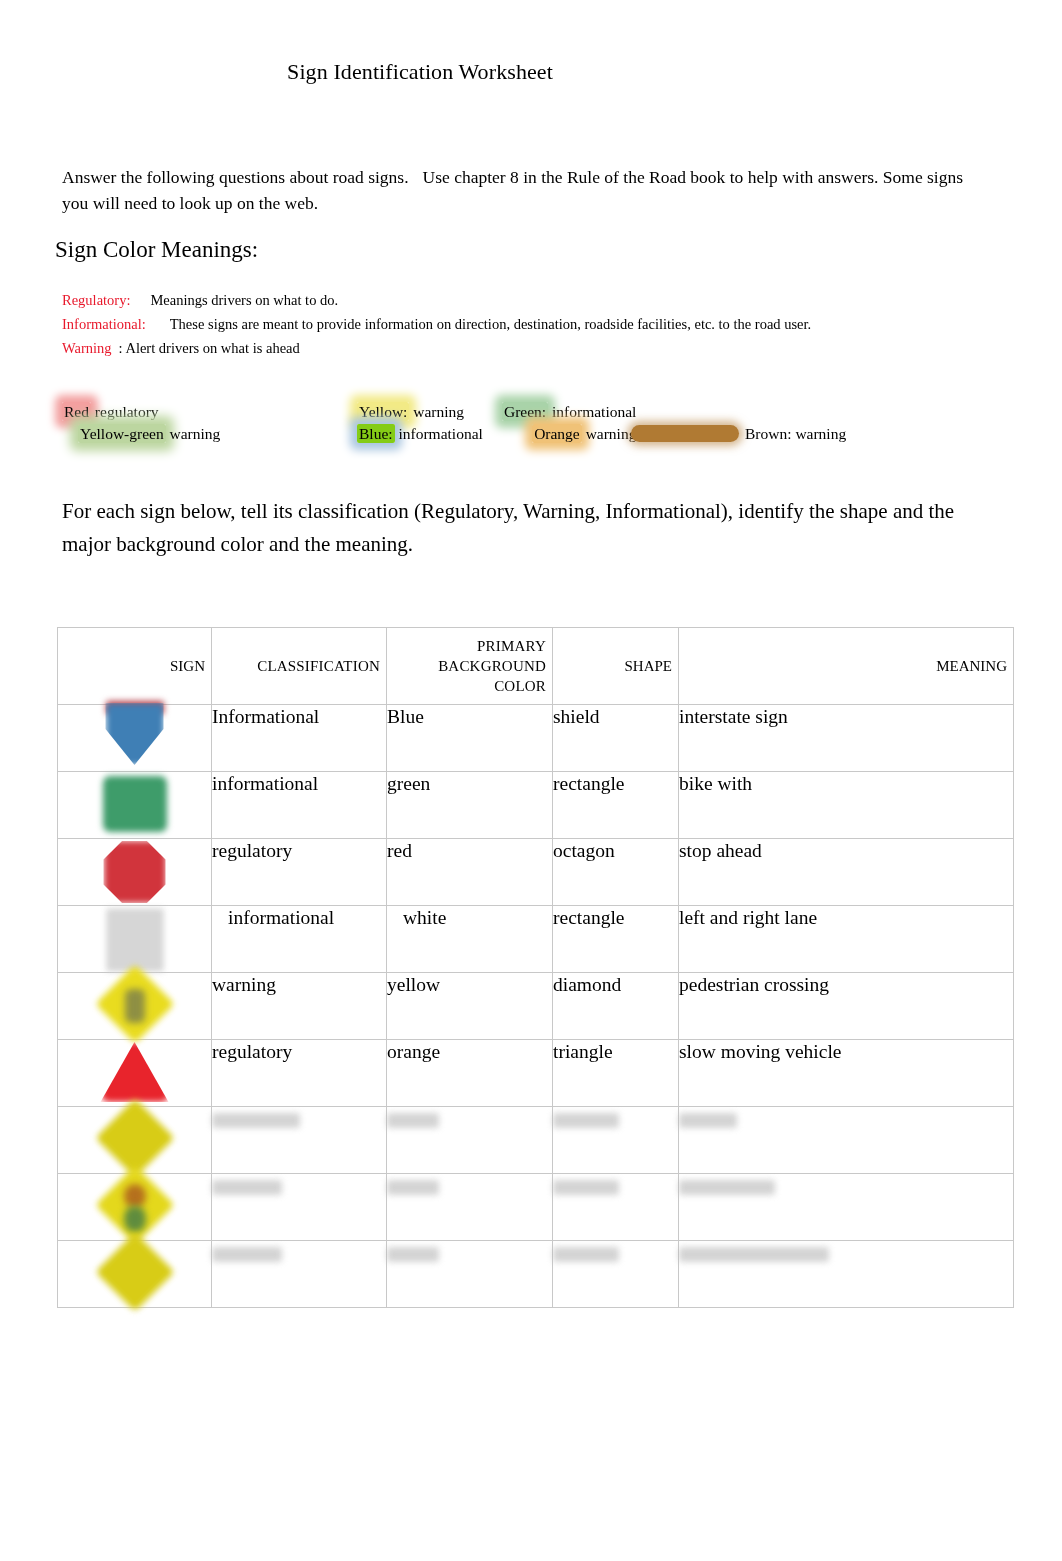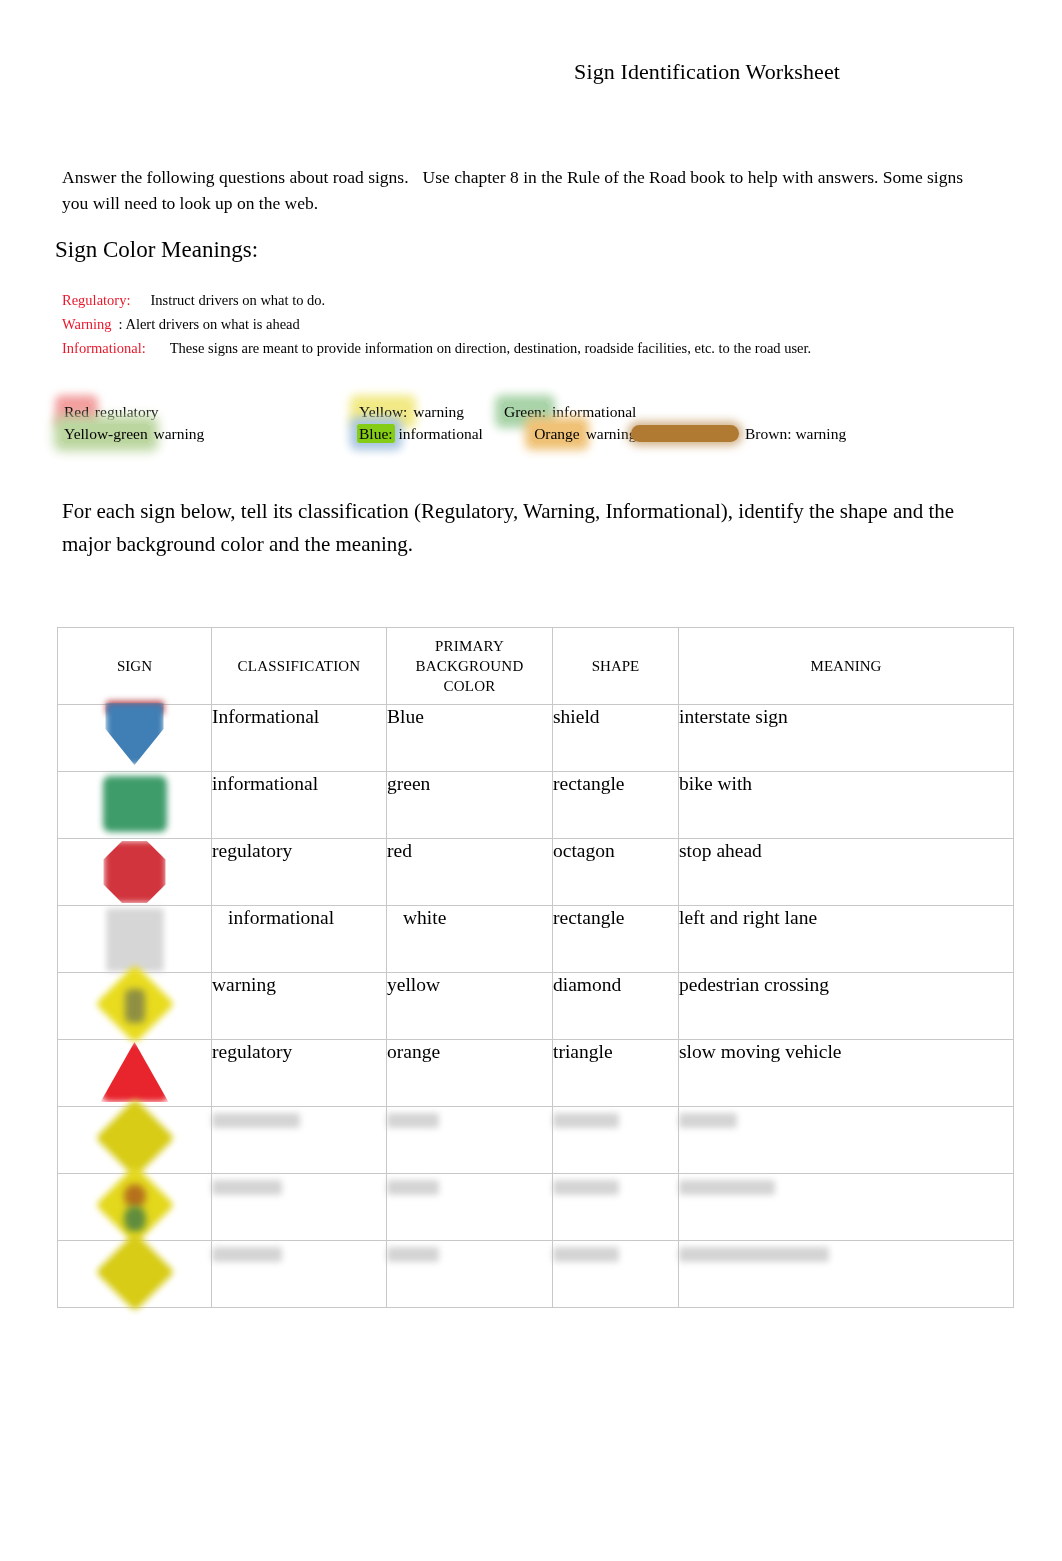--- a/index.html
+++ b/index.html
@@ -23,21 +23,21 @@
     height: 1561px;
     background: #fff;
   }
 
   
   .doc-title {
     position: absolute;
     left: 0;
     top: 58px;
     width: 840px;
-    text-align: right;
+    text-align: center;
     font-size: 22px;
     line-height: 28px;
     letter-spacing: 0.1px;
     font-family: Liberation Serif, serif;
   }
 
   
   .intro {
     position: absolute;
     left: 62px;
@@ -86,21 +86,21 @@
     top: 0;
   }
   .legend-line { white-space: nowrap; height: 22px; }
 
   .hl {
     padding: 1px 2px;
     border-radius: 2px;
   }
   
   .hl-red        { background: #f3a0a0; box-shadow: 0 0 9px 7px #f3a0a0; }
-  .hl-yellowgrn  { background: #bcd6a0; box-shadow: 0 0 11px 8px #bcd6a0; }
+  .hl-yellowgrn  { background: #bcd6a0; box-shadow: 0 0 11px 8px #bcd6a0; margin-left: 16px; }
   .hl-yellow     { background: #f2ea86; box-shadow: 0 0 10px 7px #f2ea86; }
   .hl-blue       { background: #84cc16; box-shadow: 0 0 10px 7px #a9c6e0; }
   .hl-green      { background: #a9d3a9; box-shadow: 0 0 10px 7px #a9d3a9; }
   .hl-orange     { background: #f0c277; box-shadow: 0 0 10px 7px #f0c277; }
 
   .brown-swatch {
     display: inline-block;
     width: 108px;
     height: 17px;
     vertical-align: -3px;
@@ -128,21 +128,21 @@
     width: 956px;
     border-collapse: collapse;
     table-layout: fixed;
   }
   .sign-table td, .sign-table th {
     border: 1px solid #c8c8c8;
     vertical-align: top;
     padding: 0;
   }
   .sign-table thead th {
-    text-align: center;
+    text-align: right;
     vertical-align: middle;
     font-weight: normal;
     font-size: 15px;
     line-height: 20px;
     height: 68px;
     padding: 4px 6px;
   }
   .th-big { font-size: 21px; }
   .th-small { font-size: 15px; letter-spacing: 0.2px; }
 
@@ -277,27 +277,27 @@
 
   <div class="intro">
     <span>Answer the following questions about road signs.</span><span class="gap"></span><span>Use chapter 8 in the Rule of the Road book to help with answers.</span>
     <span>Some signs you will need to look up on the web.</span>
   </div>
 
   <div class="section-heading">Sign Color Meanings:</div>
 
   <div class="definitions">
     <div>
-      <span class="def-term">Regulatory:</span><span class="def-sp-1"></span><span>Instruct drivers on what to do.</span>
+      <span class="def-term">Regulatory:</span><span class="def-sp-1"></span><span>Meanings drivers on what to do.</span>
+    </div>
+    <div>
+      <span class="def-term">Informational:</span><span class="def-sp-3"></span><span>These signs are meant to provide information on direction, destination, roadside facilities, etc. to the road user.</span>
     </div>
     <div>
       <span class="def-term">Warning</span><span class="def-sp-2"></span><span>: Alert drivers on what is ahead</span>
-    </div>
-    <div>
-      <span class="def-term">Informational:</span><span class="def-sp-3"></span><span>These signs are meant to provide information on direction, destination, roadside facilities, etc. to the road user.</span>
     </div>
   </div>
 
   <div class="legend">
 
     <div class="legend-col" style="left:0px;">
       <div class="legend-line">
         <span class="hl hl-red">Red</span>
         <span>regulatory</span>
       </div>

